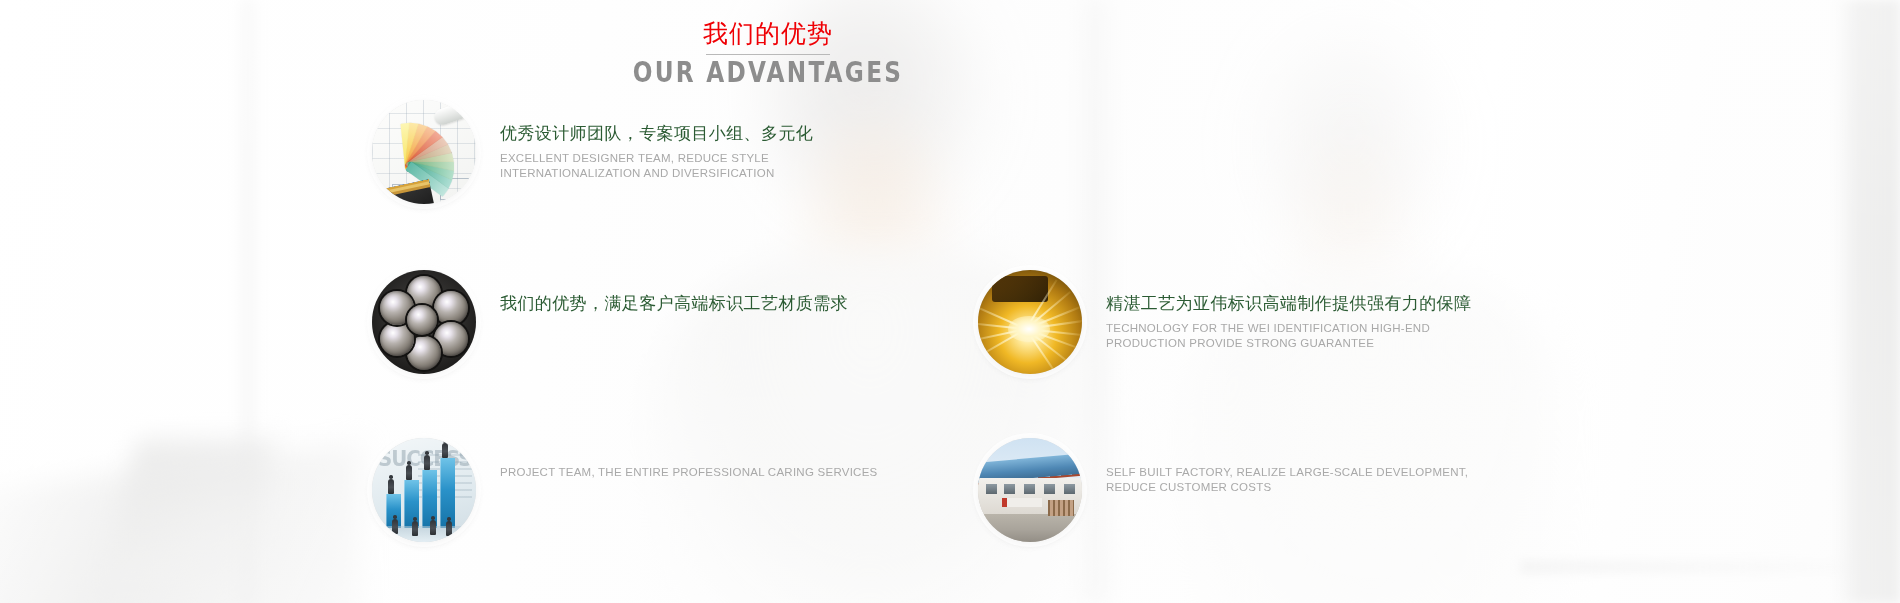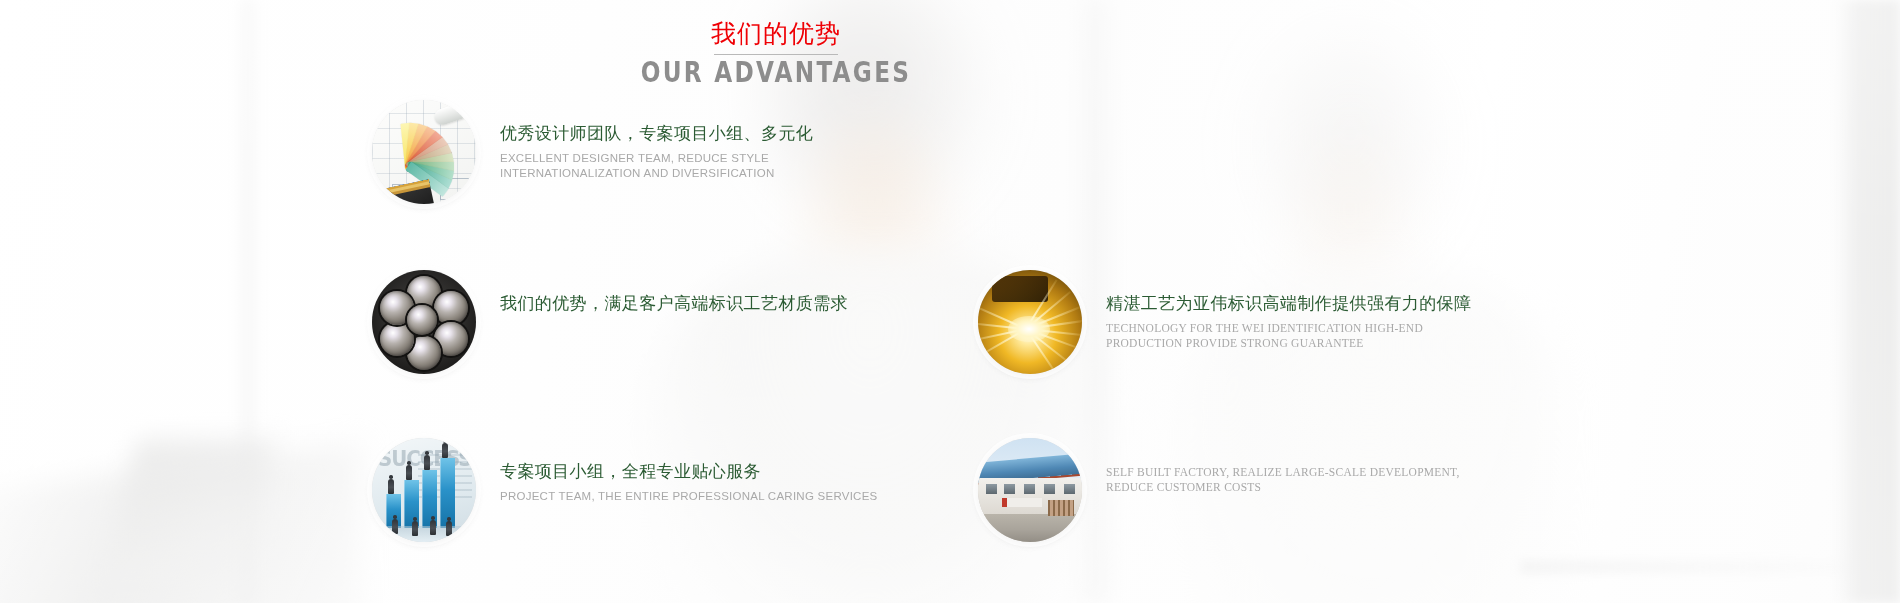--- a/index.html
+++ b/index.html
@@ -112,21 +112,21 @@
     filter: blur(4px);
   }
   .bg-wash {
     position: absolute; inset: 0;
     background: linear-gradient(180deg, rgba(255,255,255,0.62) 0%, rgba(255,255,255,0.50) 40%, rgba(255,255,255,0.58) 100%);
   }
 
   
   .section-head {
     position: absolute;
-    left: 8px; top: 18px;
+    left: 0; top: 18px;
     width: 1536px;
     text-align: center;
     z-index: 5;
   }
   .title-cn {
     font-size: 25px;
     font-weight: normal;
     color: #ef0005;
     letter-spacing: 1px;
     line-height: 30px;
@@ -159,21 +159,21 @@
   .feature-row.row-2 { margin-top: 30px; }
   .feature-row.row-3 { margin-top: 28px; }
 
   .feature {
     position: absolute;
     display: flex;
     align-items: flex-start;
     width: 560px;
   }
   .feature.col-left  { left: 372px; }
-  .feature.col-right { left: 978px; font-family: Liberation Serif, serif; }
+  .feature.col-right { left: 978px; }
 
   .feature-icon {
     position: relative;
     flex: 0 0 auto;
     width: 104px;
     height: 104px;
     border-radius: 50%;
     overflow: hidden;
     box-shadow: 0 0 0 5px rgba(255,255,255,0.72), 0 2px 7px rgba(120,120,120,0.30);
     background: #dcdcdc;
@@ -478,21 +478,20 @@
               <div class="man m2"></div>
             <div class="man m3"></div>
               <div class="man m4"></div>
             <div class="man m5"></div>
               <div class="man m6"></div>
             <div class="man m7"></div>
               <div class="man m8"></div>
           </div>
         </div>
         <div class="feature-text">
-          <div class="feature-title">专案项目小组，全程专业贴心服务</div>
           <div class="feature-sub">PROJECT TEAM, THE ENTIRE PROFESSIONAL CARING SERVICES</div>
         </div>
       </div>
 
       <div class="feature col-right">
         <div class="feature-icon">
           <div class="art-factory">
             <div class="roof"></div>
             <div class="wall"></div>
             <div class="win w1"></div>

